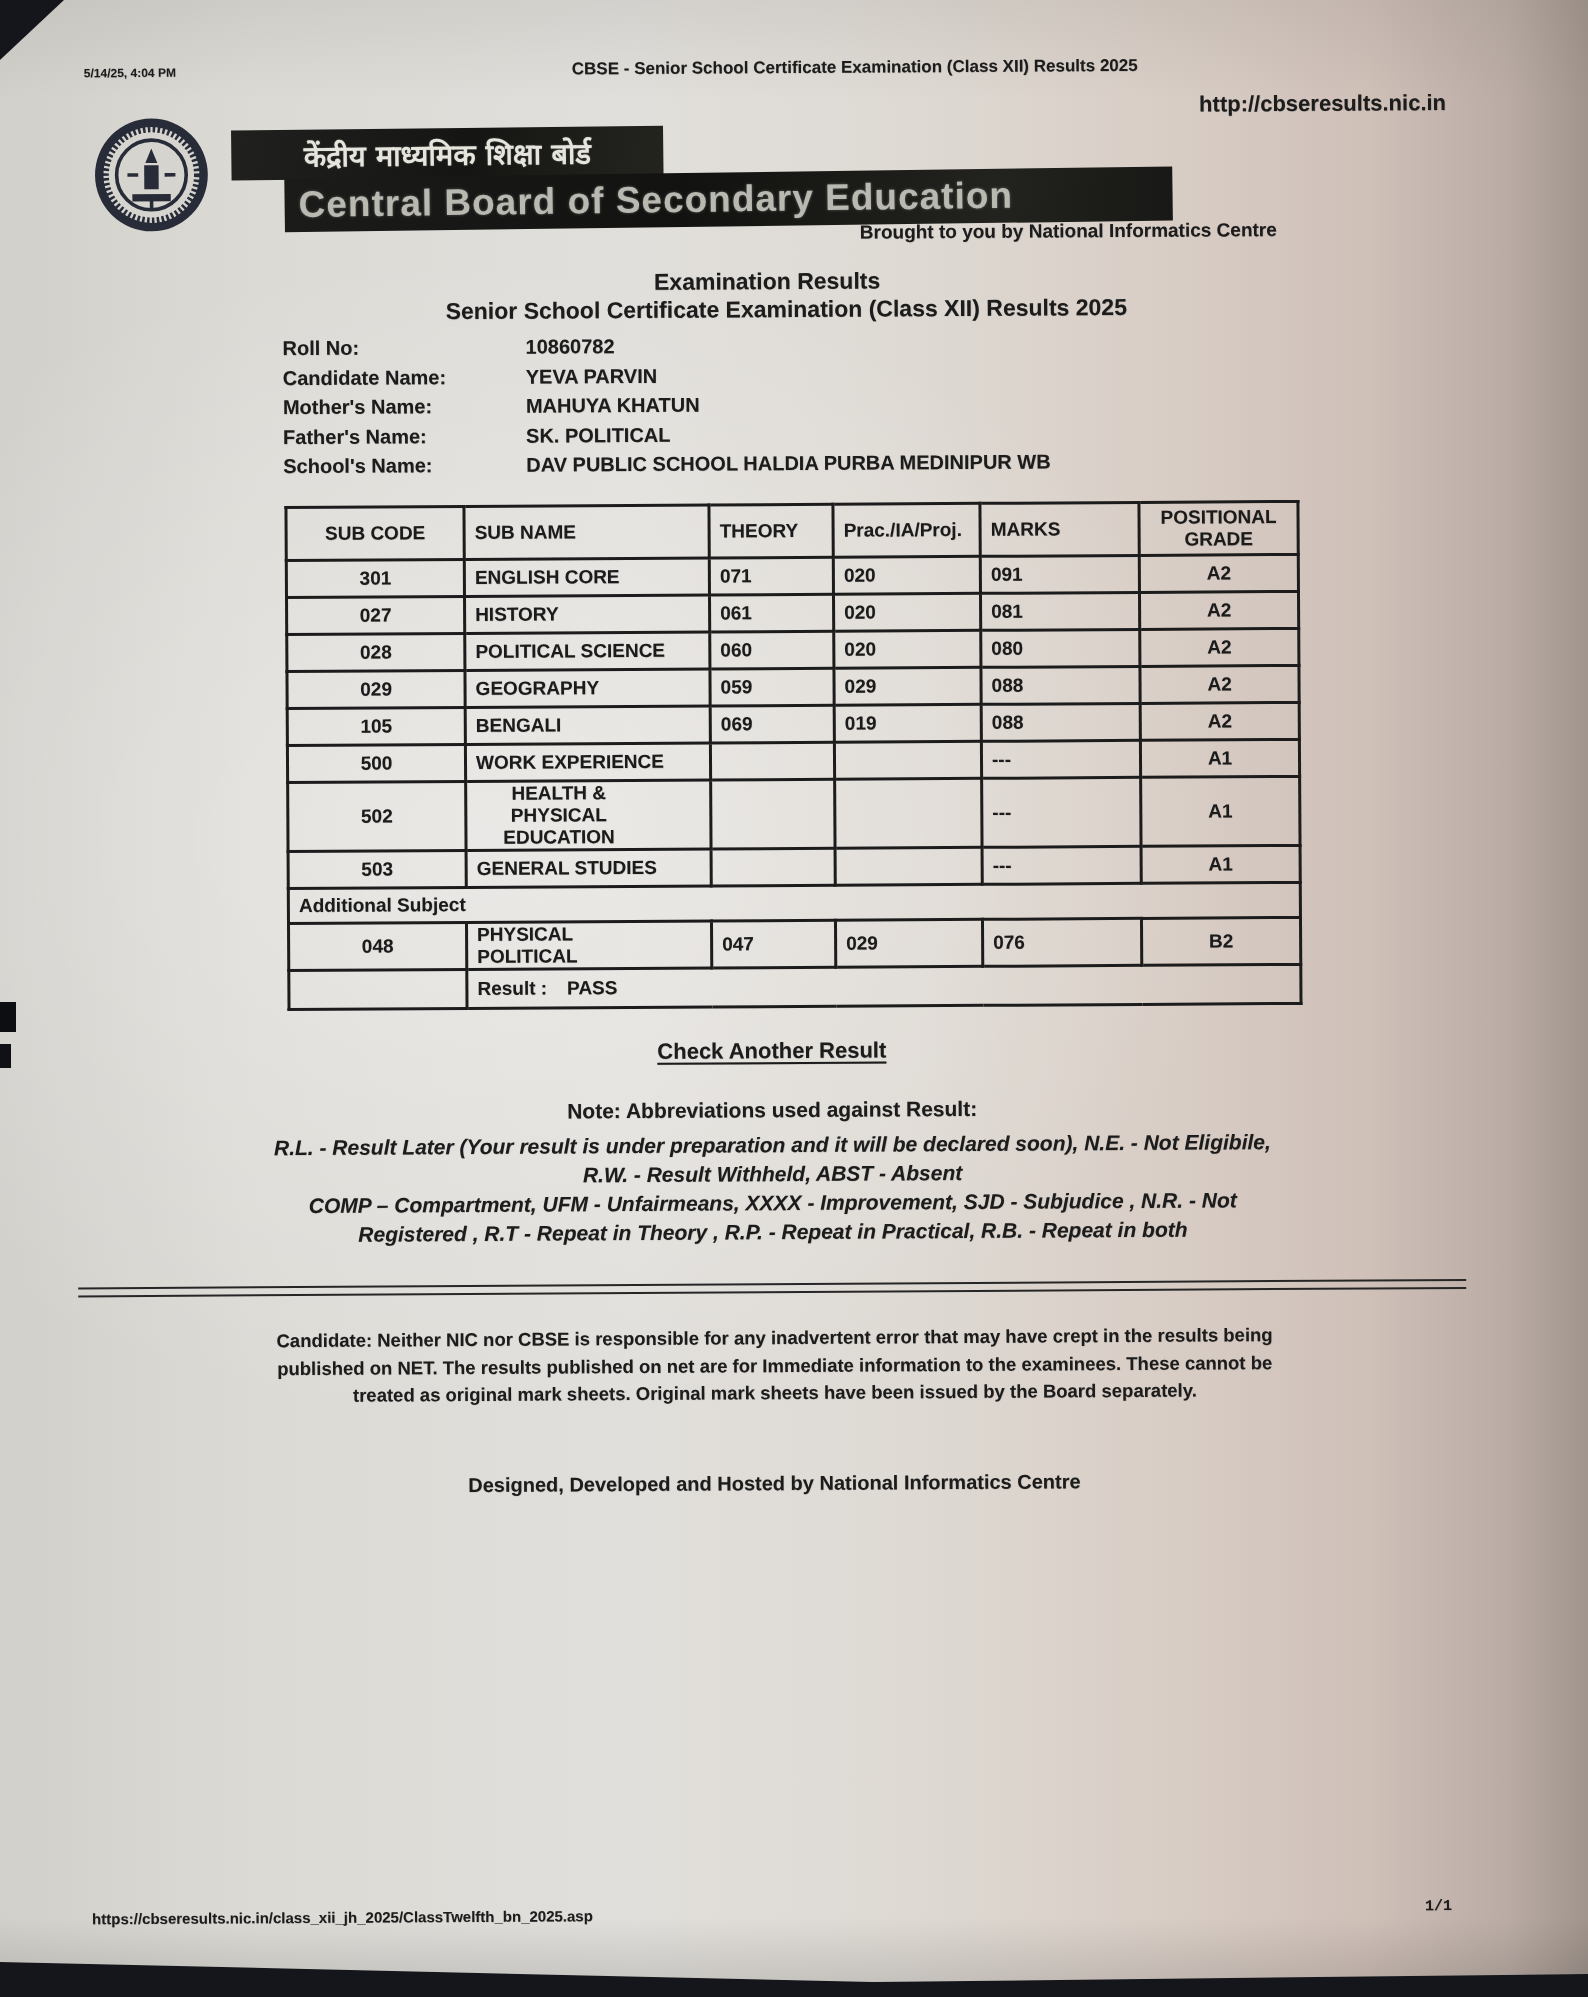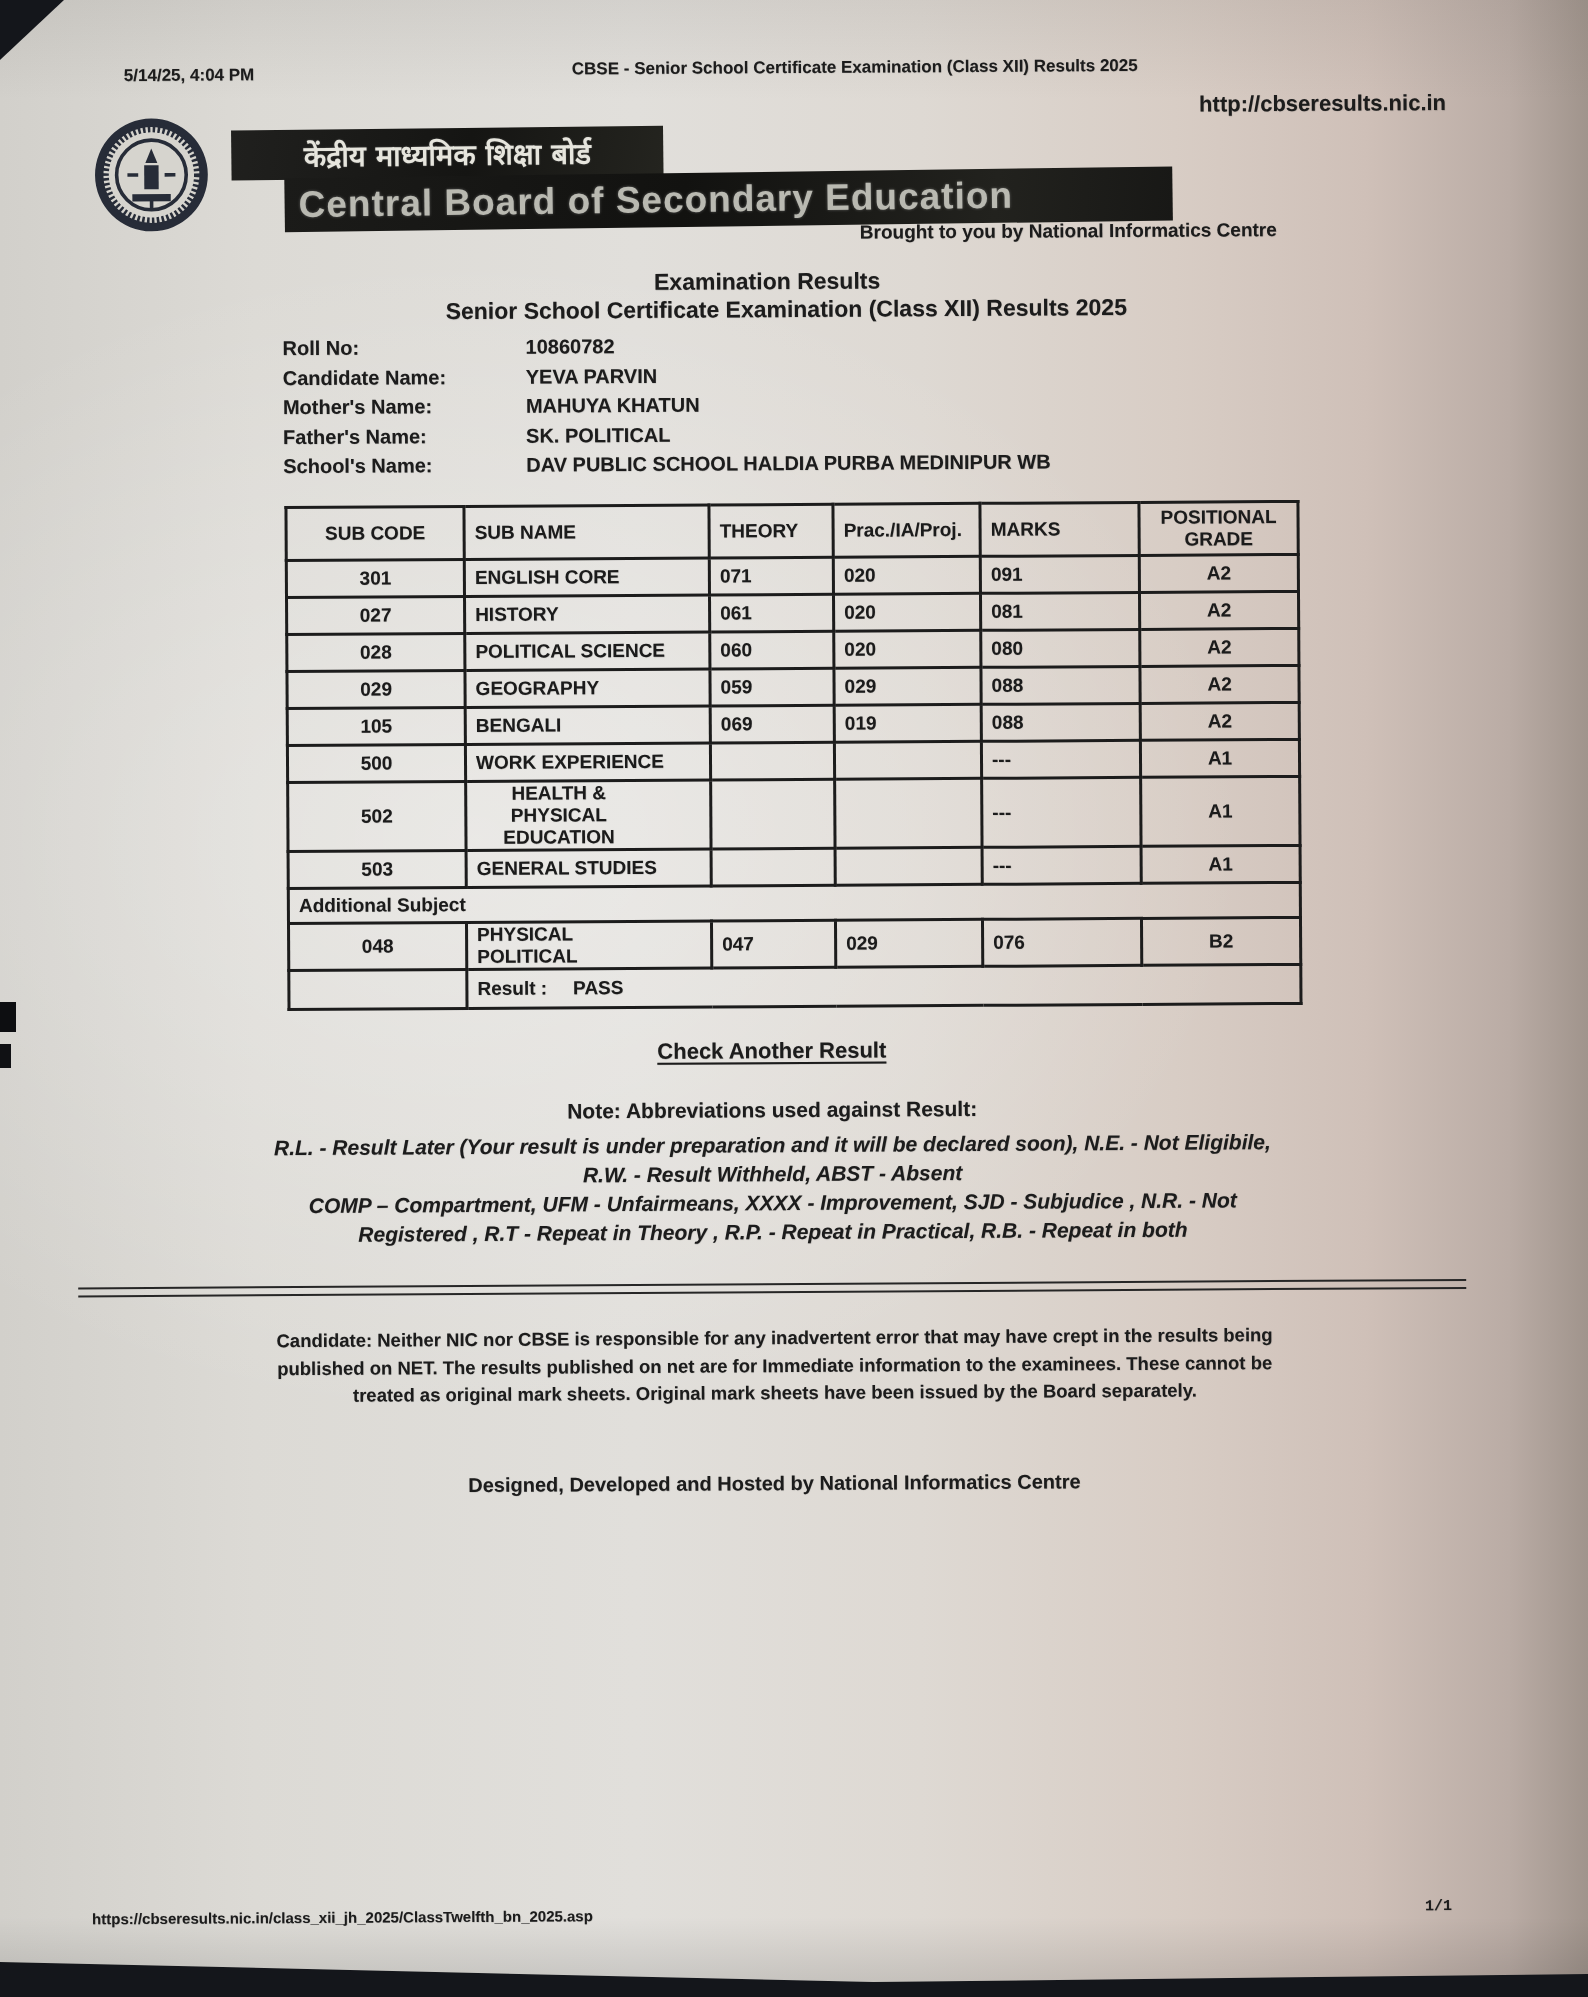--- a/index.html
+++ b/index.html
@@ -14,21 +14,21 @@
     clip-path:polygon(64px 0,100% 0,100% 1974px,55% 1982px,0 1962px,0 60px);
     background:
       linear-gradient(0deg, rgba(0,0,0,0.14), rgba(0,0,0,0) 4%),
       linear-gradient(180deg, rgba(90,85,80,0.10), rgba(0,0,0,0) 5%),
       radial-gradient(1250px 950px at 30% 42%, rgba(255,255,255,0.34), rgba(255,255,255,0) 62%),
       linear-gradient(90deg,#d2d0cb 0,#dcdad5 16%,#e1dfdb 40%,#ded9d3 58%,#d8cdc5 74%,#cfc0b8 86%,#baaca5 95%,#a0948c 100%);
   }
   .content{position:absolute;left:0;top:0;width:1588px;height:1997px;transform:rotate(-0.35deg);transform-origin:50% 38%;}
   .txt{position:absolute;font-weight:700;text-shadow:0.3px 0.3px 0.7px rgba(40,40,40,0.35);}
 
-  .print-date{left:88px;top:62px;font-size:17px;margin-left:40px;}
+  .print-date{left:88px;top:62px;font-size:12px;}
   .doc-title{left:576px;top:58px;font-size:17px;}
   .site-url{right:138px;top:94px;font-size:22px;}
 
   .logo{position:absolute;left:95px;top:110px;width:120px;height:122px;}
   .banner-hi{
     position:absolute;left:235px;top:126px;width:432px;height:50px;
     background:linear-gradient(100deg,#20201e,#151513 55%,#24241f);
     color:#e6e5dd;font-family:"DejaVu Sans",sans-serif;font-size:29px;font-weight:700;
     display:flex;align-items:center;justify-content:center;transform:rotate(-0.3deg);
     text-shadow:0 0 2px rgba(255,255,255,0.25);
@@ -58,21 +58,21 @@
     border:3px solid #1c1c1c;padding:0 9px;
     text-shadow:0.3px 0.3px 0.7px rgba(40,40,40,0.3);
   }
   table.results th{height:50px;font-size:19px;text-align:left;}
   table.results th.c,table.results td.c{text-align:center;}
   table.results td{height:34px;text-align:left;}
   td.name2 span{display:inline-block;max-width:165px;line-height:1.15;text-align:center;}
   td.name1 span{display:inline-block;max-width:125px;line-height:1.15;}
   tr.addl td{height:32px;font-weight:700;}
   tr.resrow td{height:36px;}
-  .result-val{margin-left:26px;}
+  .result-val{margin-left:20px;}
 
   .check-link{
     left:0;top:1038px;width:1540px;text-align:center;font-size:22px;
     text-decoration:underline;text-decoration-thickness:2px;text-underline-offset:4px;
   }
   .note{position:absolute;left:30px;top:1098px;width:1480px;text-align:center;}
   .note-title{font-size:21px;font-weight:700;margin-bottom:8px;text-shadow:0.3px 0.3px 0.7px rgba(40,40,40,0.35);}
   .note-line{font-size:21px;font-weight:700;font-style:italic;line-height:29px;text-shadow:0.3px 0.3px 0.7px rgba(40,40,40,0.35);}
 
   .rule{position:absolute;left:75px;top:1283px;width:1388px;border-top:2.5px solid #262626;}

